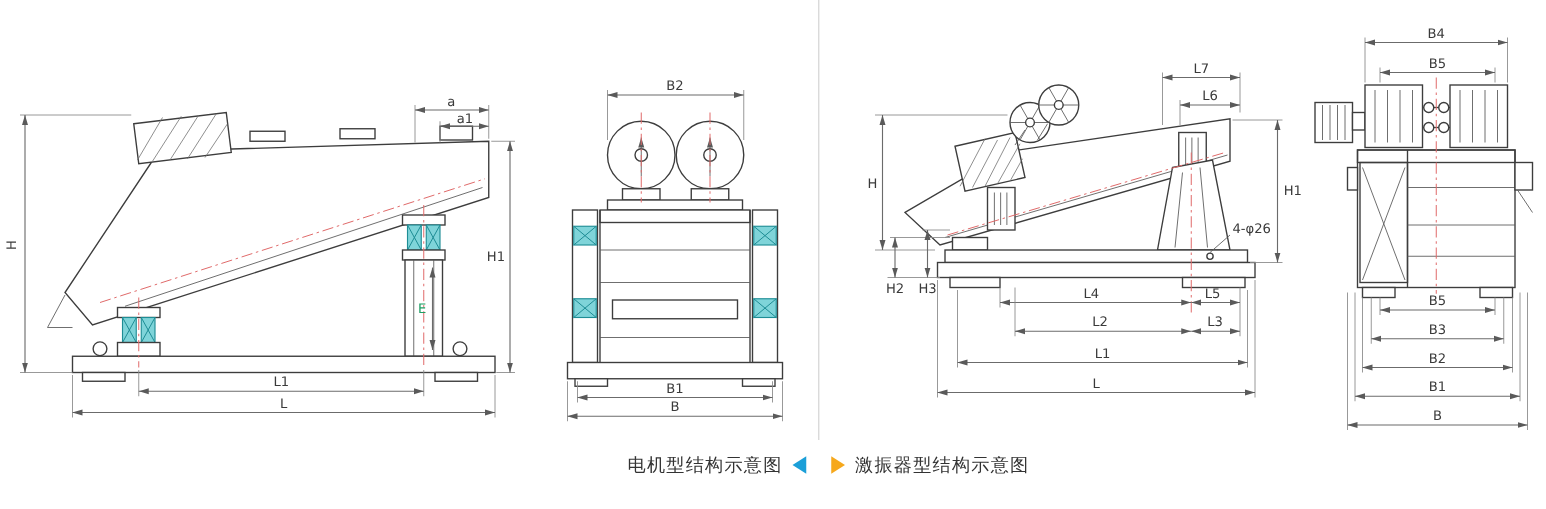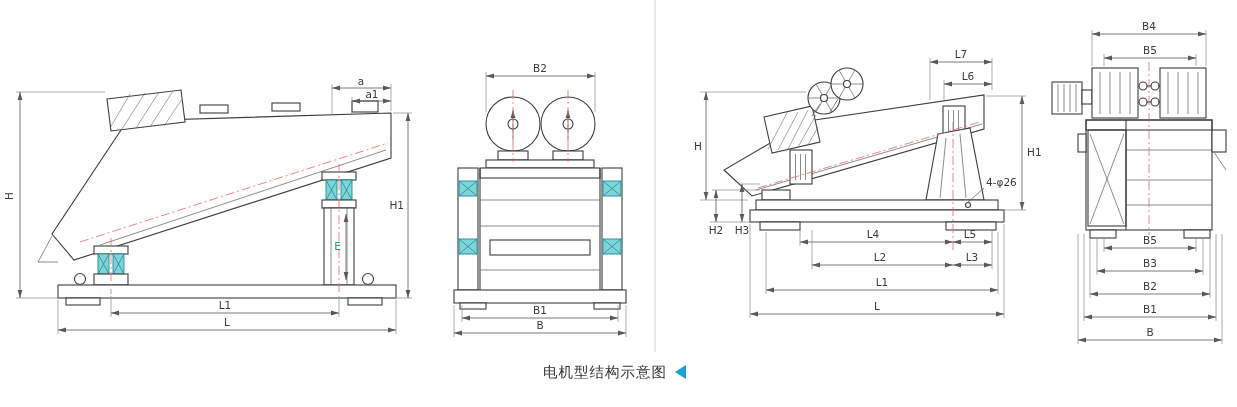--- a/index.html
+++ b/index.html
@@ -15,21 +15,21 @@
   .thin { stroke:#5a5a5a; stroke-width:0.7; fill:none; }
   .hatch{ stroke:#6a6a6a; stroke-width:0.6; }
   .dim  { stroke:#6b6b6b; stroke-width:0.9; fill:none;
           marker-start:url(#arr); marker-end:url(#arr); }
   .ext  { stroke:#8a8a8a; stroke-width:0.7; }
   .cl   { stroke:#e06a6a; stroke-width:0.8; stroke-dasharray:9 3 2 3; fill:none; }
   .teal { fill:#7fd4d9; stroke:#1e8d95; stroke-width:0.9; }
   .teald{ stroke:#1e8d95; stroke-width:0.8; }
   .divider { stroke:#d5d5d5; stroke-width:1; }
   .captions { position:absolute; left:0; top:357px; width:100%; height:30px; display:flex; align-items:center; }
-  .caption-left { width:655px; display:flex; justify-content:flex-end; align-items:center; gap:8px; padding-right:10px;margin-left:41px; }
+  .caption-left { width:655px; display:flex; justify-content:flex-end; align-items:center; gap:8px; padding-right:10px; }
   .caption-right { display:flex; align-items:center; gap:8px; padding-left:10px; }
   .caption-text { font-size:14.5px; color:#333; letter-spacing:1px; }
   .tri { width:0; height:0; display:inline-block; }
   .tri-left  { border-top:7px solid transparent; border-bottom:7px solid transparent; border-right:11px solid #1b9fd8; }
   .tri-right { border-top:7px solid transparent; border-bottom:7px solid transparent; border-left:11px solid #f6a81c; }
 </style>
 </head>
 <body>
 
 <div class="page">
@@ -397,15 +397,19 @@
     <line class="dim" x1="1078" y1="340" x2="1222" y2="340"></line>
     <text class="dlabel" x="1150" y="336" text-anchor="middle">B</text>
   </g>
 </svg>
 
   <div class="captions">
     <div class="caption-left">
       <span class="caption-text">电机型结构示意图</span>
       <span class="tri tri-left"></span>
     </div>
+    <div class="caption-right">
+      <span class="tri tri-right"></span>
+      <span class="caption-text">激振器型结构示意图</span>
+    </div>
   </div>
 
 </div>
 
 </body></html>

